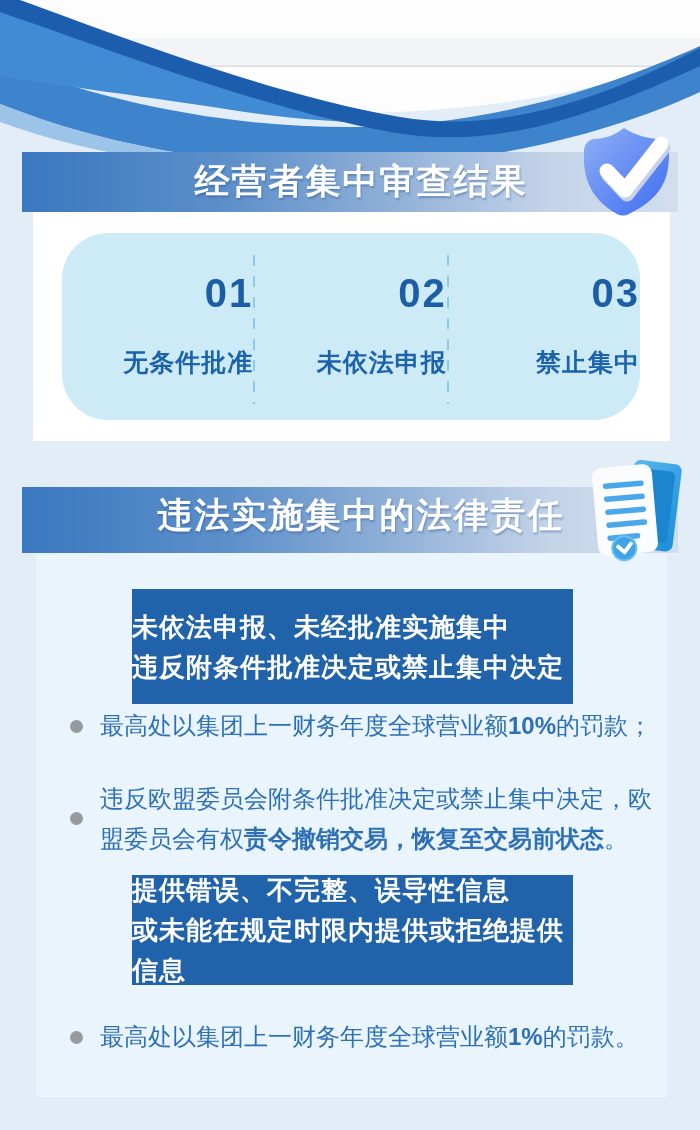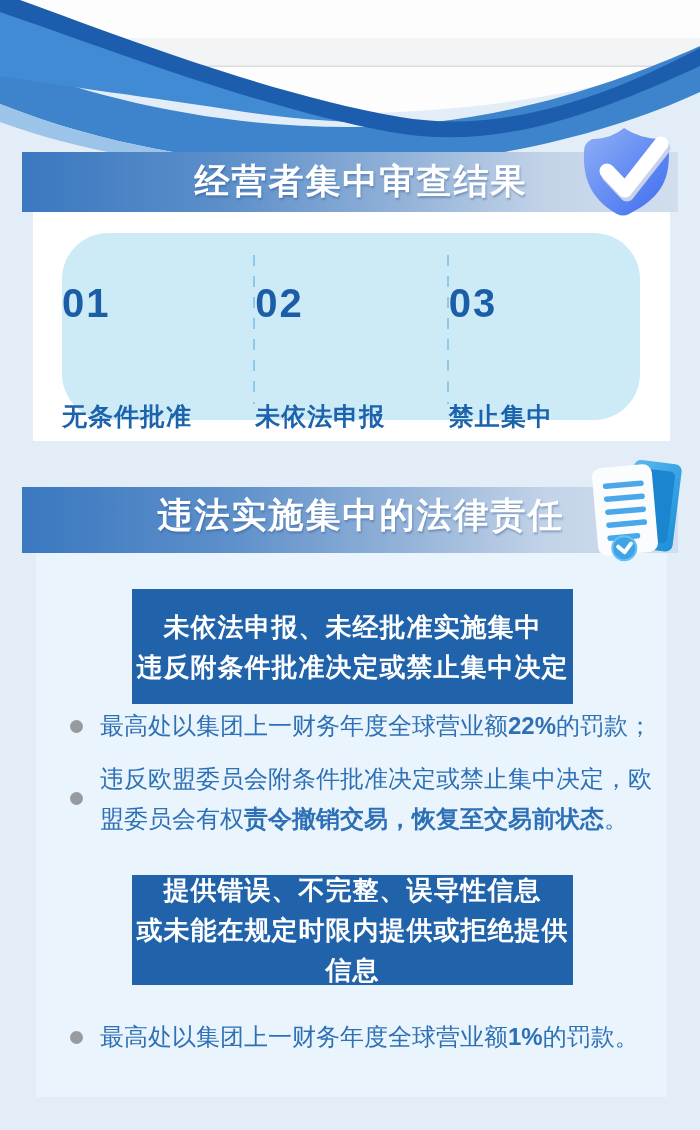--- a/index.html
+++ b/index.html
@@ -18,36 +18,36 @@
   .bar1{top:152px;height:60px;font-size:35px;line-height:60px;}
   .bar2{top:487px;height:66px;font-size:35px;line-height:58px;}
   .bar span{padding-left:22px;}
   .corner-icon{position:absolute;z-index:3;display:block;}
   .shield{left:577px;top:124px;}
   .doc{left:583px;top:458px;}
 
   
   .card1{position:absolute;left:33px;top:212px;width:637px;height:229px;background:#ffffff;z-index:1;}
   .panel{position:absolute;left:29px;top:21px;width:578px;height:187px;background:#cdeaf7;border-radius:46px;display:flex;align-items:stretch;}
-  .pitem{flex:1;display:flex;flex-direction:column;align-items:flex-start;justify-content:flex-start;padding-top:48px;gap:44px;}
+  .pitem{flex:1;display:flex;flex-direction:column;align-items:flex-end;justify-content:flex-start;padding-top:38px;}
   .pnum{font-size:40px;font-weight:800;color:#1b5da7;letter-spacing:2px;}
   .plabel{font-size:25px;font-weight:bold;color:#1c63ac;margin-top:30px;letter-spacing:1px;}
   .pdiv{width:2px;margin:22px 0 16px 0;background:repeating-linear-gradient(180deg,#8ecaea 0 11px,rgba(0,0,0,0) 11px 21px);}
 
   
   .card2{position:absolute;left:36px;top:545px;width:631px;height:552px;background:#e9f4fc;z-index:1;}
-  .bluebox{position:absolute;left:96px;width:441px;background:#2163aa;color:#ffffff;font-size:26px;font-weight:bold;text-align:center;letter-spacing:1px;display:flex;flex-direction:column;justify-content:center;line-height:40px;}
+  .bluebox{position:absolute;left:96px;width:441px;background:#2163aa;color:#ffffff;font-size:26px;font-weight:bold;letter-spacing:1px;display:flex;flex-direction:column;justify-content:center;line-height:40px;}
   .box1{top:44px;height:115px;}
   .box2{top:330px;height:110px;}
   .bullet{position:absolute;left:64px;width:566px;color:#2e70b6;font-size:24px;line-height:40px;}
   .bullet p{margin:0;}
   .bullet b{font-weight:800;}
   .dot{position:absolute;left:-30px;width:13px;height:13px;border-radius:50%;background:#979b9f;}
   .b1{top:161px;} .b1 .dot{top:14px;}
-  .b2{top:214px;} .b2 .dot{top:33px;}
+  .b2{top:234px;} .b2 .dot{top:33px;}
   .b3{top:472px;} .b3 .dot{top:14px;}
 </style>
 </head>
 <body>
 
 <div class="page">
 
   <svg class="top-art" width="700" height="215" viewBox="0 0 700 215" aria-hidden="true">
     <defs>
       <clipPath id="domeClip">
@@ -132,21 +132,21 @@
 
   <div class="card2">
 
     <div class="bluebox box1">
       <div>未依法申报、未经批准实施集中</div>
       <div>违反附条件批准决定或禁止集中决定</div>
     </div>
 
     <div class="bullet b1">
       <span class="dot"></span>
-      <p><span>最高处以集团上一财务年度全球营业额</span><b>22%</b><span>的罚款；</span></p>
+      <p><span>最高处以集团上一财务年度全球营业额</span><b>10%</b><span>的罚款；</span></p>
     </div>
 
     <div class="bullet b2">
       <span class="dot"></span>
       <p><span>违反欧盟委员会附条件批准决定或禁止集中决定，欧盟委员会有权</span><b>责令撤销交易，恢复至交易前状态</b><span>。</span></p>
     </div>
 
     <div class="bluebox box2">
       <div>提供错误、不完整、误导性信息</div>
       <div>或未能在规定时限内提供或拒绝提供信息</div>

